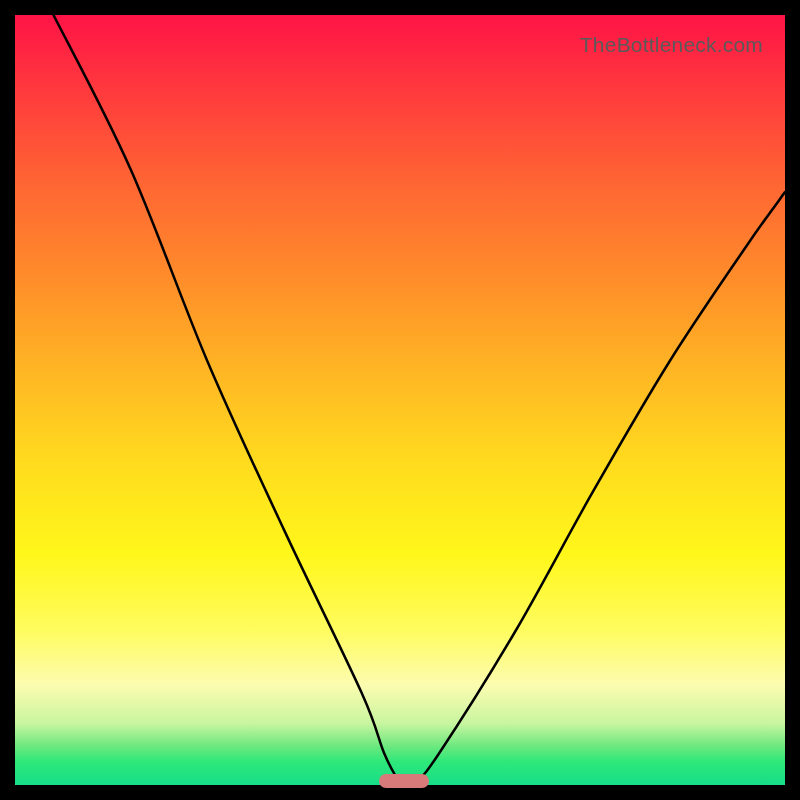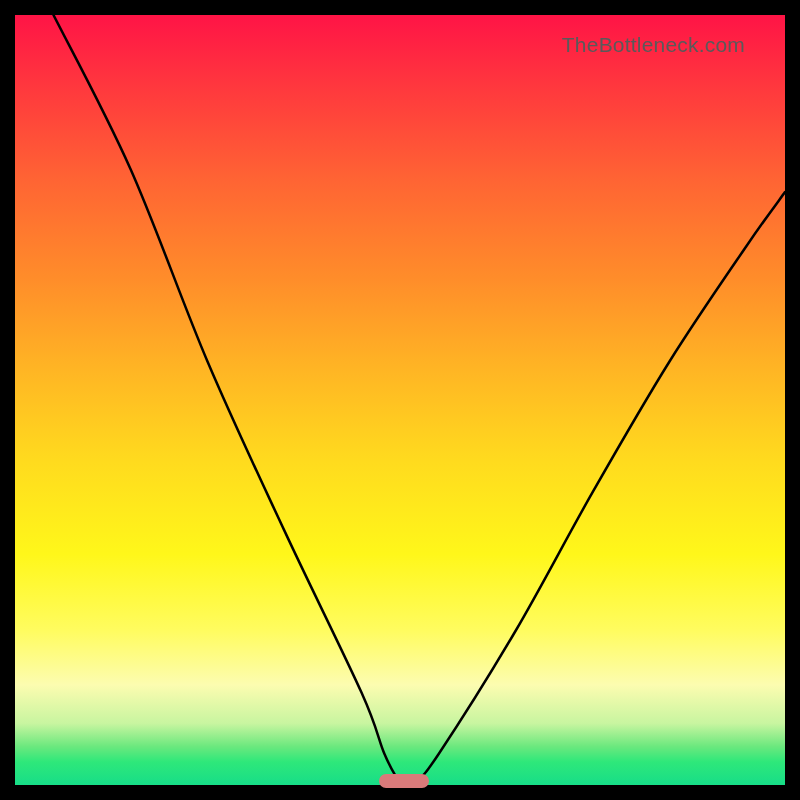--- a/index.html
+++ b/index.html
@@ -28,21 +28,21 @@
       #fcfcb0 87%,
       #c8f5a0 92%,
       #6be87e 95%,
       #2ee87a 97%,
       #17dd88 100%
     );
   }
   .watermark {
     position: absolute;
     top: 18px;
-    right: 40px;
+    right: 22px;
     font-family: Arial, Helvetica, sans-serif;
     font-size: 21px;
     font-weight: 500;
     color: #5a5a5a;
     letter-spacing: 0.2px;
     z-index: 10;
   }
   .curve-svg {
     position: absolute;
     left: 0; top: 0;

